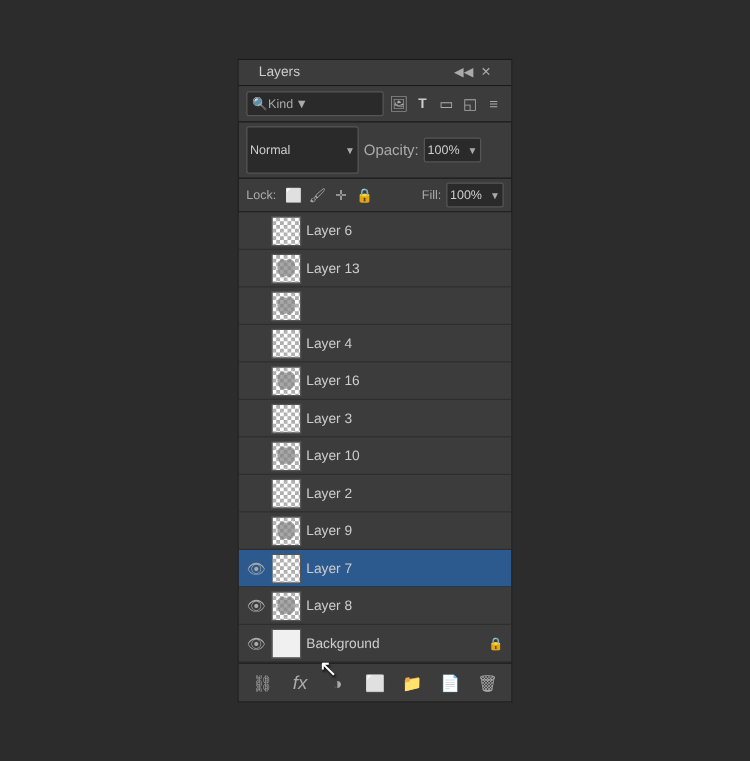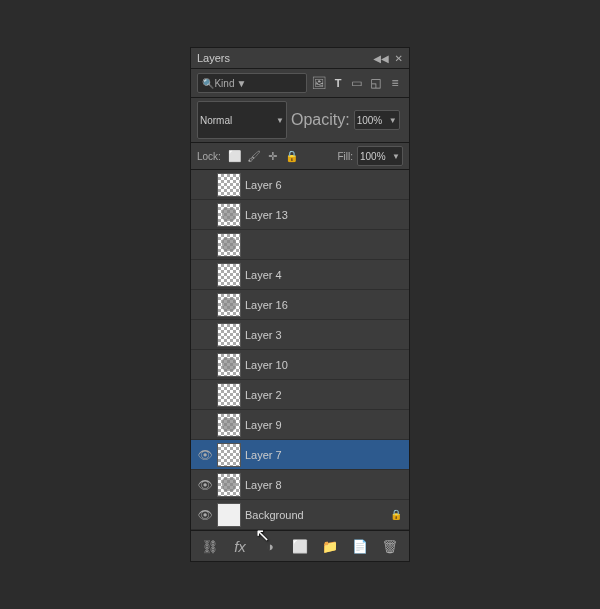--- a/index.html
+++ b/index.html
@@ -17,21 +17,21 @@
       width: 220px;
       background: #3c3c3c;
       border: 1px solid #1a1a1a;
       display: flex;
       flex-direction: column;
       position: relative;
     }
     .panel-titlebar {
       background: #3c3c3c;
       border-bottom: 1px solid #1a1a1a;
-      padding: 4px 6px;
+      padding: 4px 16px;
       display: flex;
       align-items: center;
       justify-content: space-between;
     }
     .panel-title {
       color: #ccc;
       font-size: 11px;
     }
     .title-controls {
       display: flex;
@@ -109,21 +109,21 @@
       justify-content: space-between;
       border-radius: 2px;
     }
     .opacity-row {
       display: flex;
       align-items: center;
       gap: 4px;
     }
     .opacity-label {
       color: #aaa;
-      font-size: 16px;
+      font-size: 12px;
     }
     .opacity-value {
       background: #2a2a2a;
       border: 1px solid #555;
       color: #ccc;
       font-size: 10px;
       padding: 1px 2px;
       width: 46px;
       height: 20px;
       display: flex;

